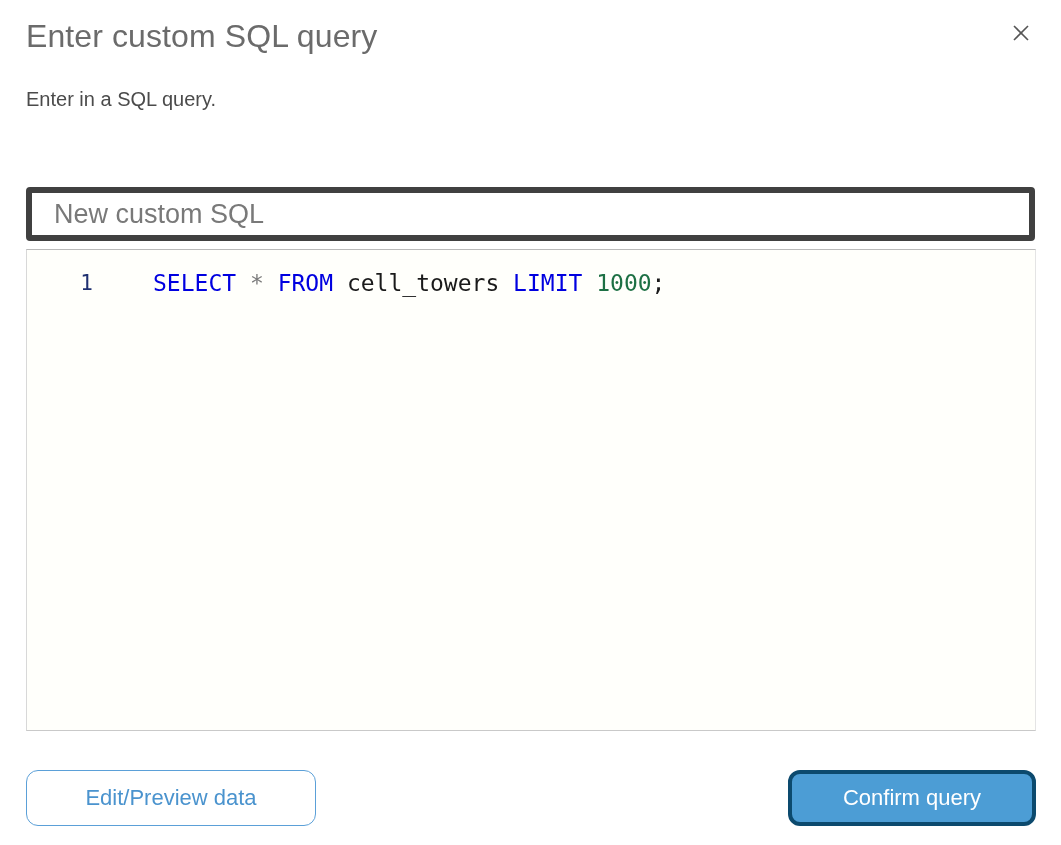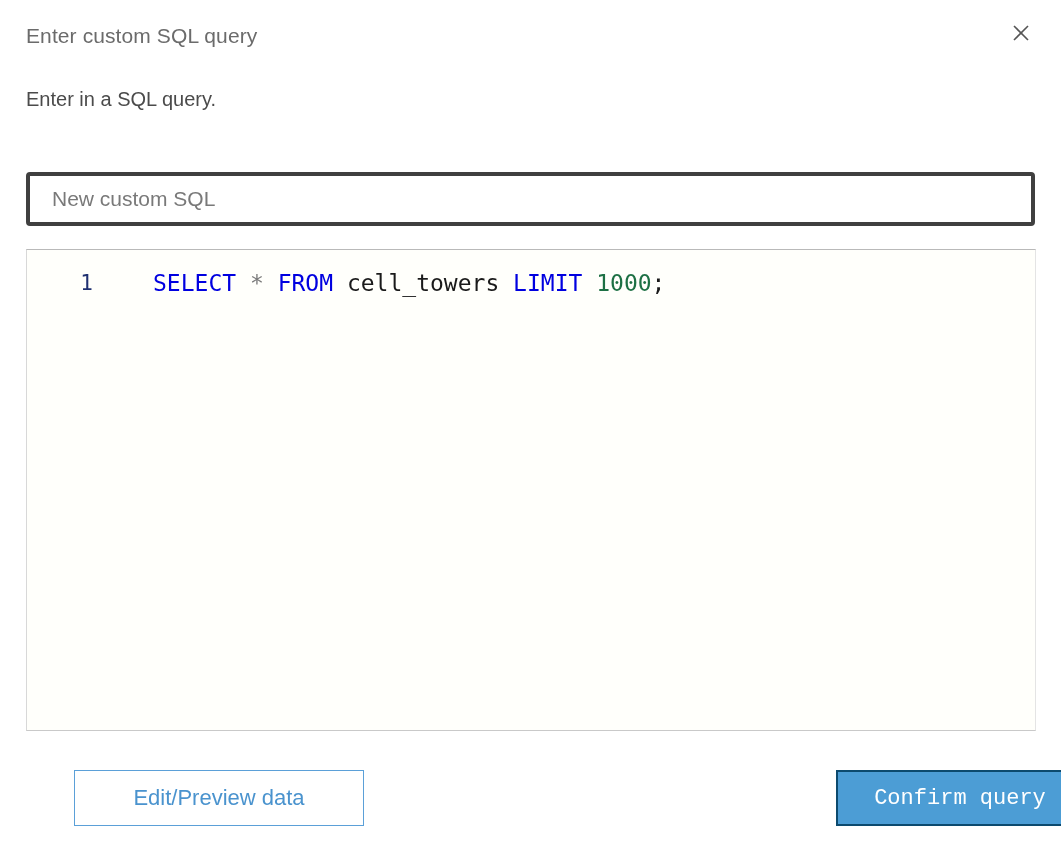--- a/index.html
+++ b/index.html
@@ -21,21 +21,21 @@
     height: 845px;
     background: #ffffff;
     box-sizing: border-box;
   }
 
   
   .dialog-title {
     position: absolute;
     left: 26px;
     top: 14px;
-    font-size: 21px;
+    font-size: 32px;
     font-weight: 400;
     color: #6b6b6b;
     letter-spacing: 0.1px;
     line-height: 44px;
     white-space: nowrap;
   }
 
   .close-btn {
     position: absolute;
     right: 25px;
@@ -60,29 +60,29 @@
     font-weight: 400;
     color: #4b4b4b;
     line-height: 30px;
     white-space: nowrap;
   }
 
   
   .name-input {
     position: absolute;
     left: 26px;
-    top: 172px;
+    top: 187px;
     width: 1009px;
     height: 54px;
     box-sizing: border-box;
-    border: 4px solid #404040;
+    border: 6px solid #404040;
     border-radius: 4px;
     background: #ffffff;
     font-family: "Liberation Sans", sans-serif;
-    font-size: 21px;
+    font-size: 27px;
     color: #3a3a3a;
     padding: 0 22px;
     outline: none;
   }
   .name-input::placeholder {
     color: #797979;
     opacity: 1;
   }
 
   
@@ -134,51 +134,49 @@
   .tok-star    { color: #7a7a7a; }
   .tok-ident   { color: #1a1a1a; }
   .tok-num     { color: #1d7044; }
   .tok-punct   { color: #1a1a1a; }
   .tok-space   { color: transparent; }
 
   
   .btn {
     position: absolute;
     box-sizing: border-box;
-    border-radius: 0;
+    border-radius: 12px;
     font-family: "Liberation Sans", sans-serif;
     font-size: 22px;
     font-weight: 400;
     cursor: pointer;
     display: flex;
     align-items: center;
     justify-content: center;
     padding: 0;
-    margin-left: 48px;
   }
 
   .btn-secondary {
     left: 26px;
     top: 770px;
     width: 290px;
     height: 56px;
     background: #ffffff;
     border: 1px solid #5ba0d8;
     color: #4a93ce;
   }
 
   .btn-primary {
     left: 788px;
     top: 770px;
     width: 248px;
     height: 56px;
     background: #4c9dd5;
-    border: 2px solid #0c4a6e;
+    border: 4px solid #0c4a6e;
     color: #ffffff;
-    font-family: Liberation Mono, monospace;
   }
 </style>
 </head>
 <body>
 
 <div class="dialog">
 
   <div class="dialog-title">Enter custom SQL query</div>
 
   <button class="close-btn" aria-label="close">

